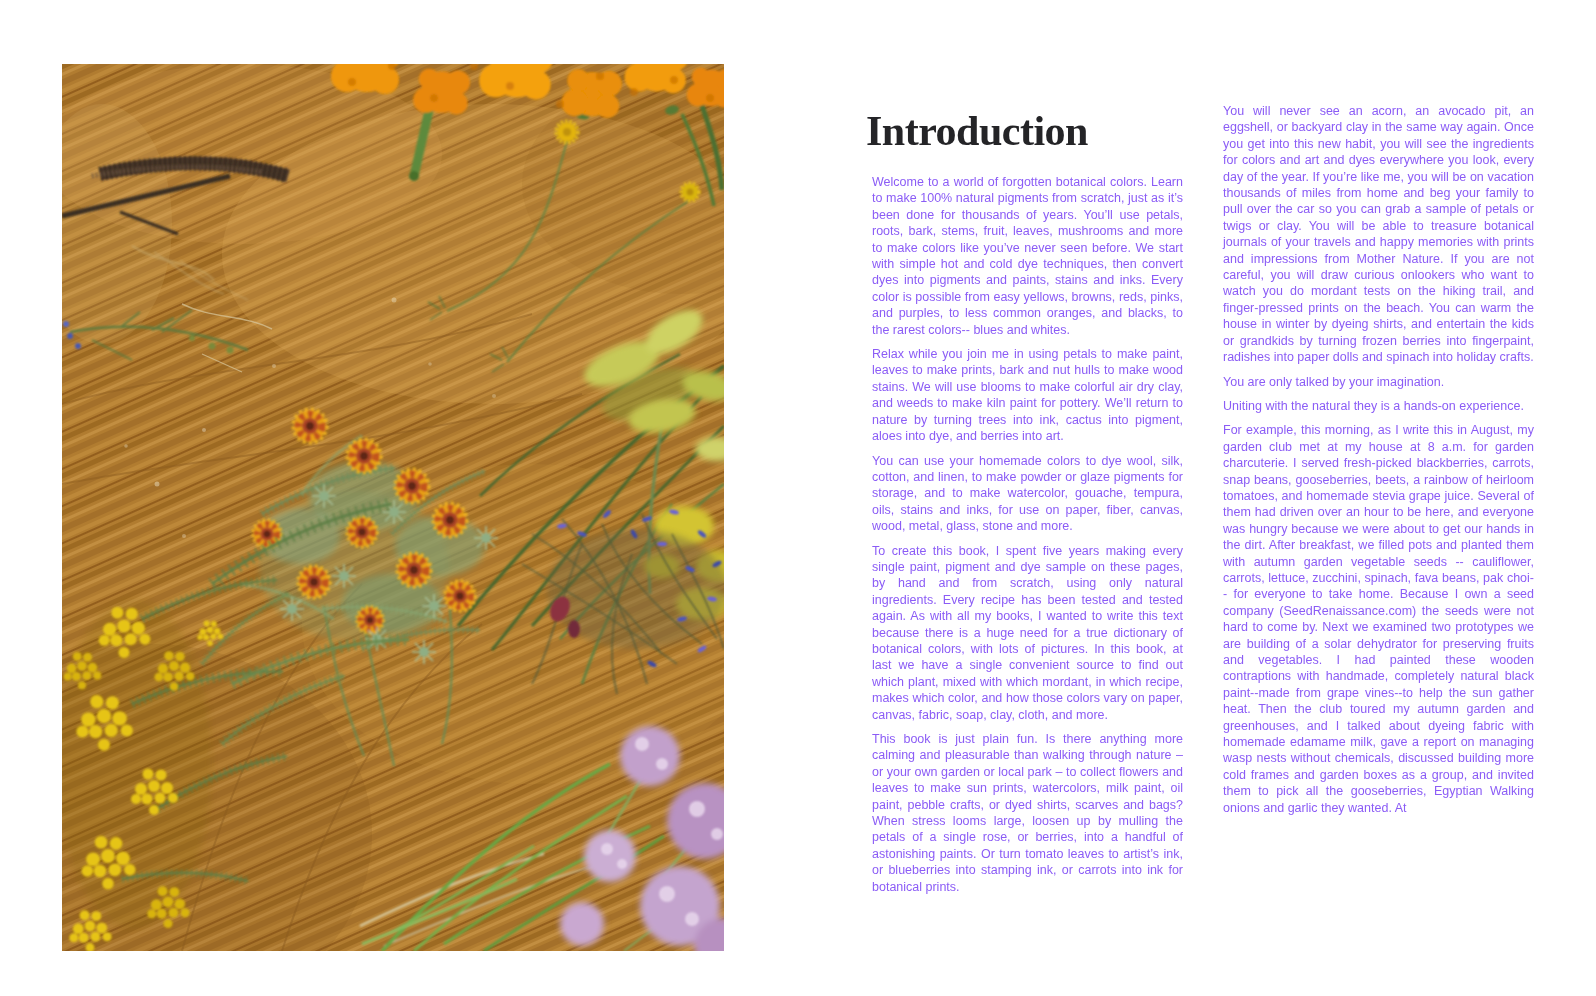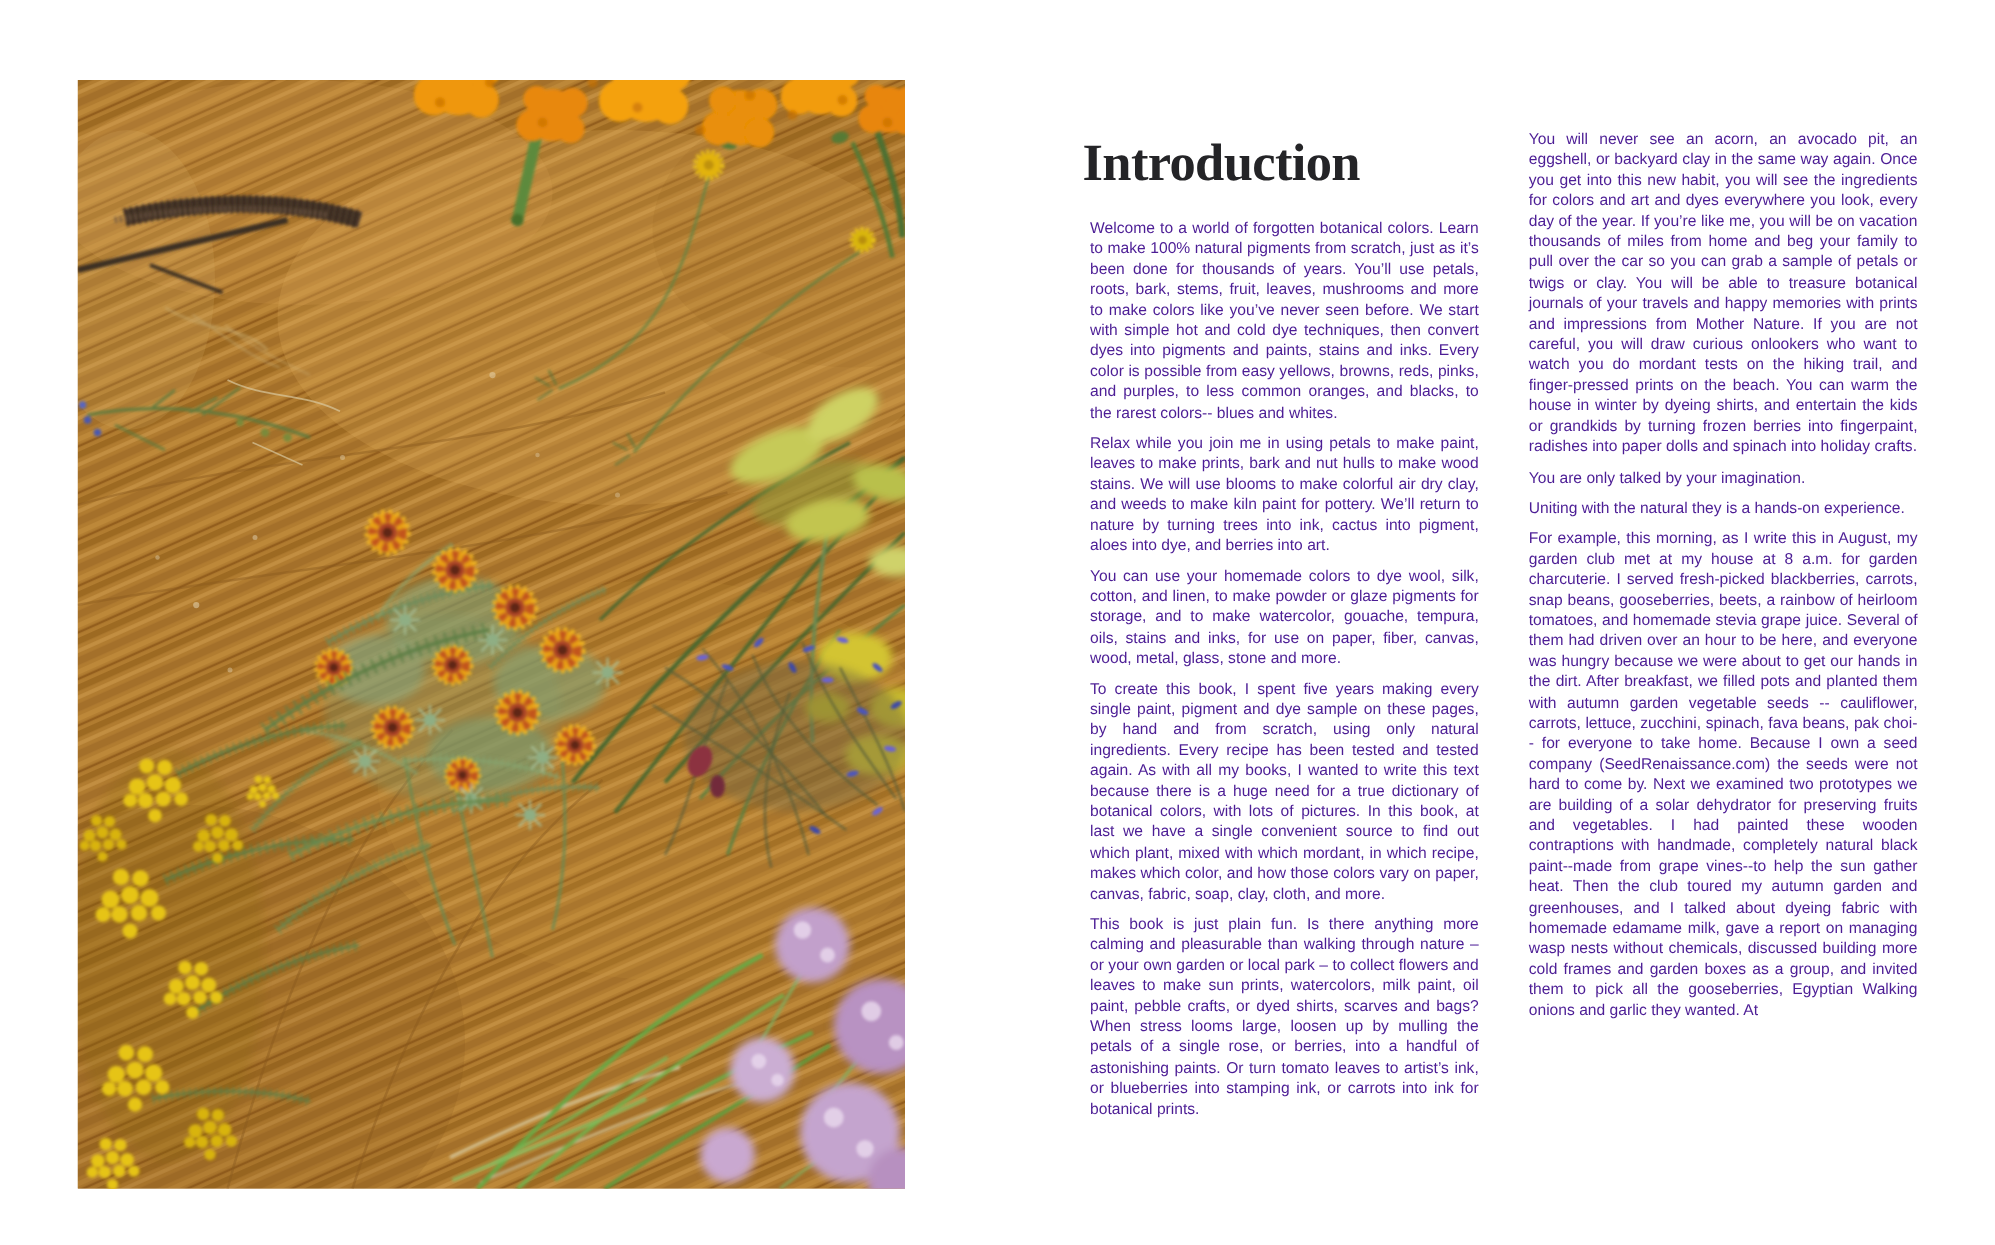--- a/index.html
+++ b/index.html
@@ -11,21 +11,21 @@
   .photo{
     position:absolute;left:62px;top:53px;width:662px;height:887px;overflow:hidden;
   }
   .photo svg{display:block;}
   .page-title{
     position:absolute;left:866px;top:97px;margin:0;
     font-family:"Liberation Serif",serif;font-weight:700;font-size:42px;line-height:1.1;
     letter-spacing:-0.5px;color:#242427;
   }
   .col{
-    position:absolute;width:311px;color:#4c1d95;font-size:12.5px;line-height:16.4px;
+    position:absolute;width:311px;color:#8b5cf6;font-size:12.5px;line-height:16.4px;
     text-align:justify;
   }
   .col p{margin:0 0 8px 0;}
   .col-1{left:872px;top:163px;}
   .col-2{left:1223px;top:92px;}
   .page-footer{
     position:absolute;left:1223px;top:1002px;width:352px;text-align:right;
     font-size:13px;color:#8b8b8b;letter-spacing:0.2px;
   }
   .page-footer .sep{margin:0 7px;color:#9a9a9a;}

